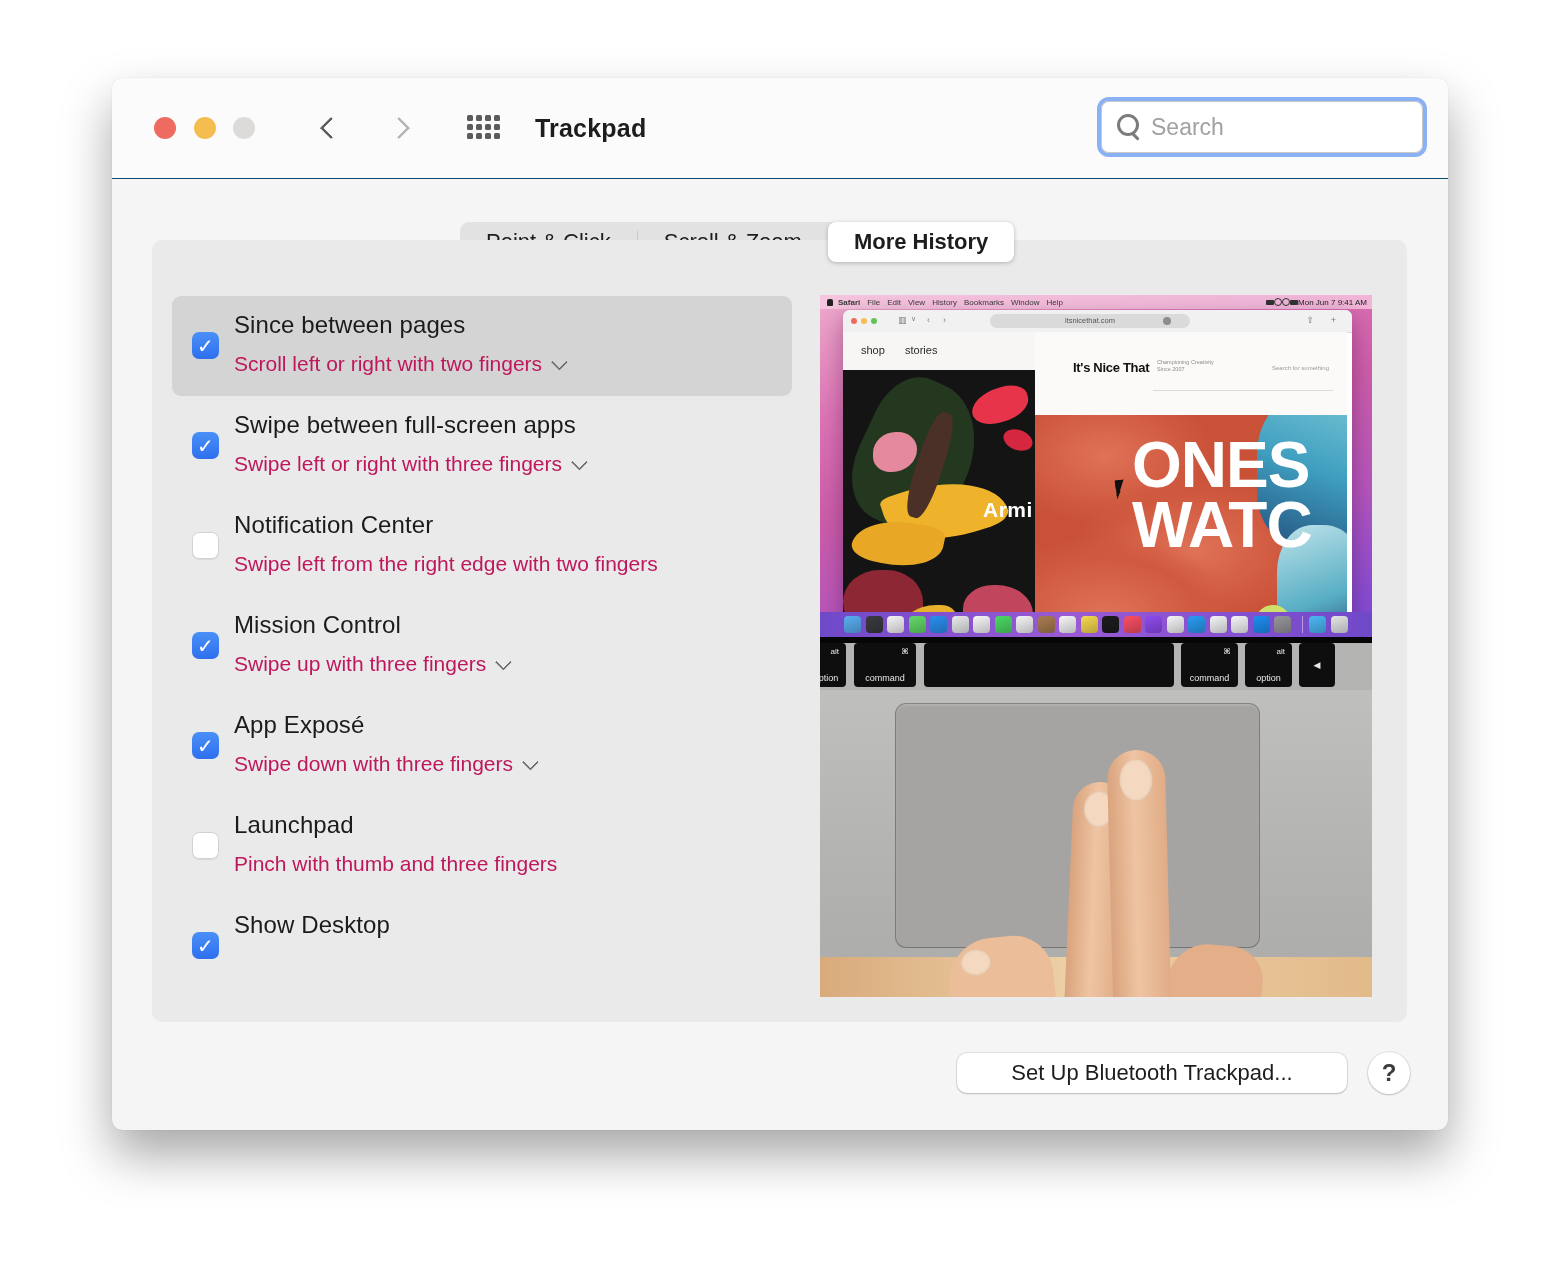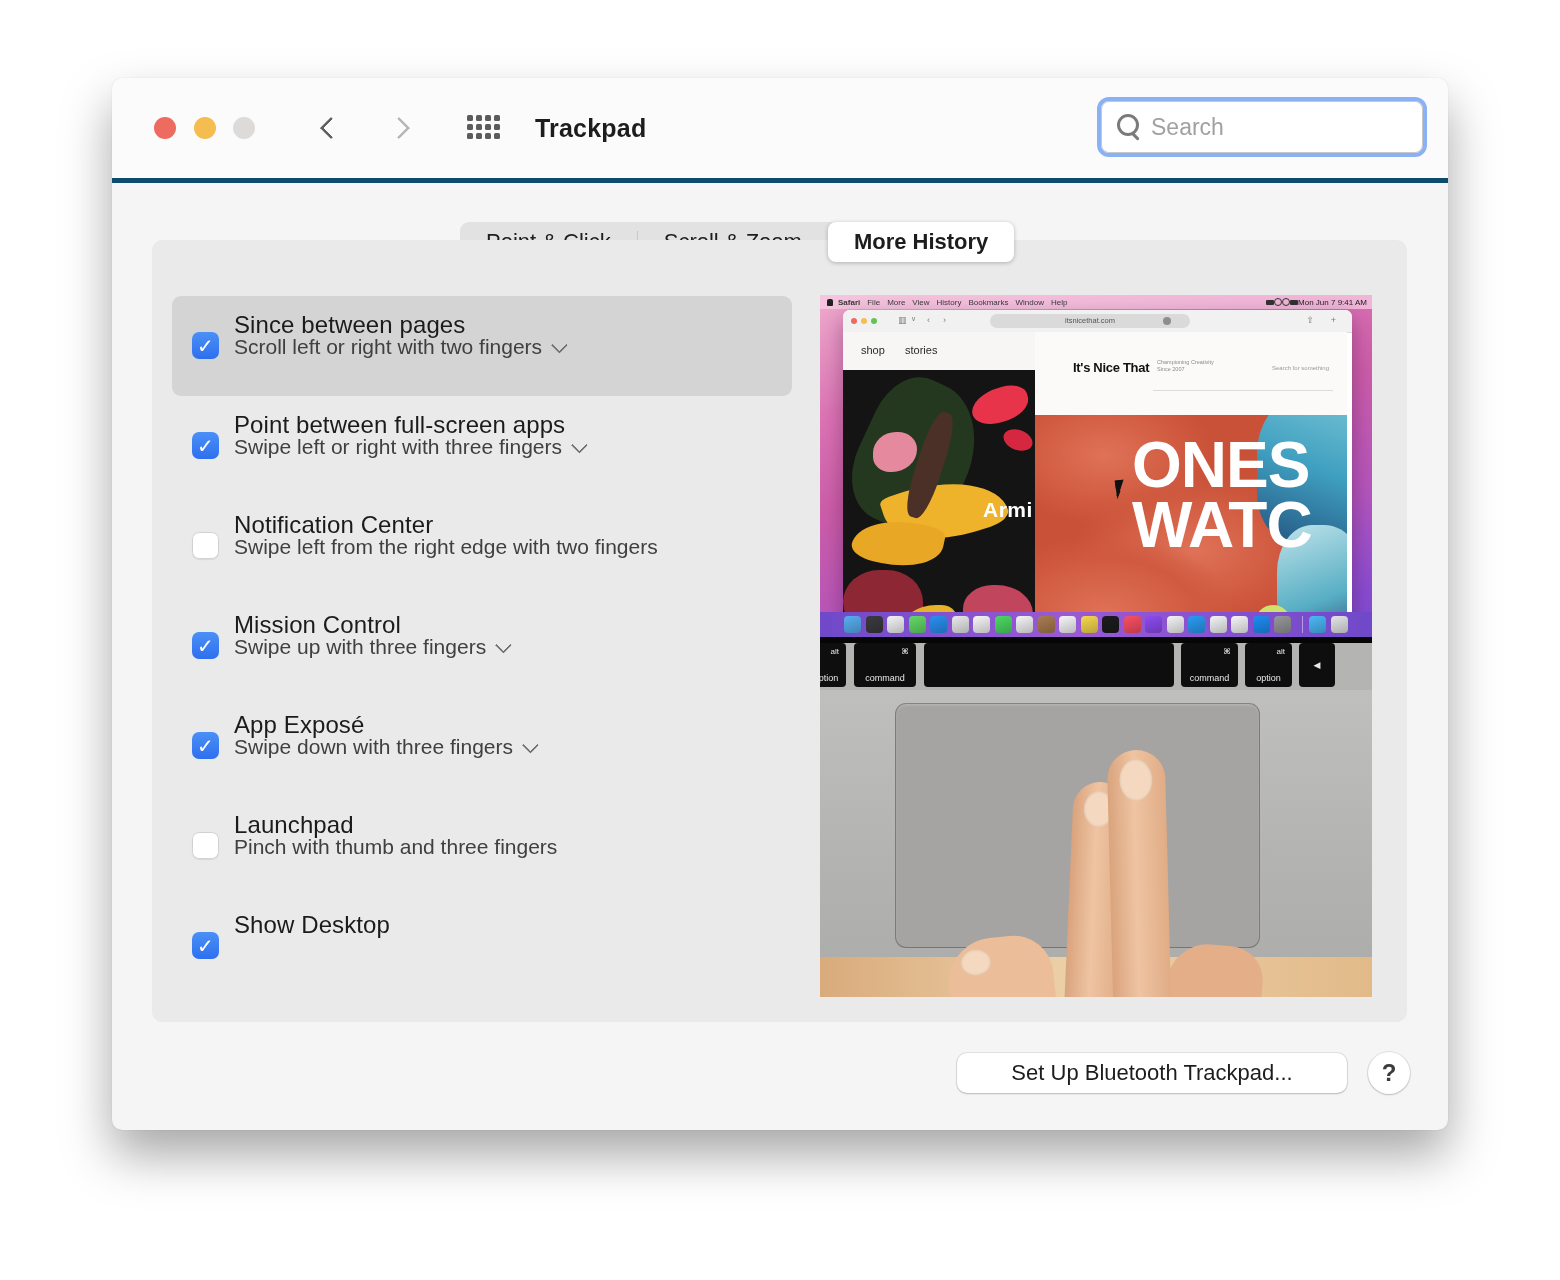--- a/index.html
+++ b/index.html
@@ -2,21 +2,21 @@
 <html><head>
 <meta charset="utf-8">
 <style>
   html,body{margin:0;padding:0;background:#ffffff;width:1560px;height:1280px;
     font-family:"Liberation Sans","DejaVu Sans",sans-serif;-webkit-font-smoothing:antialiased;}
   .stage{position:relative;width:1560px;height:1280px;background:#fff;overflow:hidden;}
   .window{position:absolute;left:112px;top:78px;width:1336px;height:1052px;background:#f6f5f5;
     border-radius:10px;box-shadow:0 25px 50px rgba(0,0,0,.35),0 0 1px rgba(0,0,0,.2);}
   
   .titlebar{position:absolute;left:0;top:0;width:100%;height:100px;background:#fcfbfb;
-    border-radius:10px 10px 0 0;border-bottom:5px solid #0c4a6e;}
+    border-radius:10px 10px 0 0;border-bottom:1px solid #0c4a6e;}
   .light{position:absolute;top:39px;width:22px;height:22px;border-radius:50%;}
   .light.red{left:42px;background:#ee6b5f;}
   .light.yellow{left:82px;background:#f5bd4f;}
   .light.gray{left:121px;background:#dcdbda;}
   .navbtn{position:absolute;top:36px;width:30px;height:30px;}
   .nav-back{left:202px;}
   .nav-fwd{left:274px;}
   .chev{position:absolute;top:6px;left:9px;width:13px;height:13px;border-style:solid;border-color:#5f5f5f;
     border-width:0 0 3px 3px;transform:rotate(45deg);border-radius:1px;}
   .nav-fwd .chev{border-color:#b7b6b6;transform:rotate(225deg);left:5px;}
@@ -43,21 +43,21 @@
   .panel{position:absolute;left:40px;top:162px;width:1255px;height:782px;background:#ebeaea;border-radius:10px;}
   .gesture-list{position:absolute;left:20px;top:56px;width:620px;}
   .grow{position:relative;width:620px;height:100px;border-radius:9px;}
   .grow.highlighted{background:#d5d4d4;}
   .cb{position:absolute;left:20px;top:36px;width:27px;height:27px;border-radius:7px;background:#fff;
     box-shadow:inset 0 0 0 1px #d3d2d2,0 1px 1px rgba(0,0,0,.08);}
   .cb.checked{background:linear-gradient(#4b90f7,#2e6fee);box-shadow:none;}
   .cb.checked::after{content:"✓";position:absolute;left:0;top:0;width:27px;height:27px;color:#fff;
     font-size:20px;font-weight:bold;text-align:center;line-height:28px;}
   .gtitle{position:absolute;left:62px;top:15px;font-size:24px;color:#1b1b1d;letter-spacing:.1px;}
-  .gsub{position:absolute;left:62px;top:39px;font-size:21px;color:#404040;white-space:nowrap;}
+  .gsub{position:absolute;left:62px;top:56px;font-size:21px;color:#be185d;white-space:nowrap;}
   .ddchev{display:inline-block;width:10px;height:10px;border-style:solid;border-color:#6d6c6e;
     border-width:0 0 2.5px 2.5px;transform:rotate(-45deg) translate(3px,-1px);margin-left:10px;border-radius:1px;}
   
   .video{position:absolute;left:668px;top:55px;width:552px;height:702px;overflow:hidden;background:#000;}
   .v-desktop{position:absolute;left:0;top:0;width:552px;height:342px;
     background:linear-gradient(165deg,#efaccd 0%,#dd74b6 25%,#cd5da9 45%,#b455bd 70%,#8a4cd0 90%,#7b4bd3 100%);}
   .v-menubar{position:absolute;left:0;top:0;width:644px;height:14px;background:rgba(248,206,228,.75);
     display:flex;align-items:center;font-size:8px;color:#3a3a3a;}
   .v-menubar .apple{width:6px;height:7px;background:#222;border-radius:2px 2px 1px 1px;margin:0 5px 0 7px;}
   .v-menu-item{margin-right:7px;white-space:nowrap;}
@@ -182,21 +182,21 @@
 
     <div class="panel">
       <div class="gesture-list" id="glist">
           <div class="grow highlighted">
             <span class="cb checked"></span>
             <div class="gtitle">Since between pages</div>
             <div class="gsub">Scroll left or right with two fingers<span class="ddchev"></span></div>
           </div>
           <div class="grow">
             <span class="cb checked"></span>
-            <div class="gtitle">Point between full-screen apps</div>
+            <div class="gtitle">Swipe between full-screen apps</div>
             <div class="gsub">Swipe left or right with three fingers<span class="ddchev"></span></div>
           </div>
           <div class="grow">
             <span class="cb"></span>
             <div class="gtitle">Notification Center</div>
             <div class="gsub">Swipe left from the right edge with two fingers</div>
           </div>
           <div class="grow">
             <span class="cb checked"></span>
             <div class="gtitle">Mission Control</div>
@@ -218,21 +218,21 @@
           </div>
         </div>
 
       <div class="video">
         <div class="v-desktop"></div>
 
         <div class="v-menubar" id="vmenubar">
           <span class="apple"></span>
         <span class="v-menu-item bold">Safari</span>
             <span class="v-menu-item">File</span>
-            <span class="v-menu-item">More</span>
+            <span class="v-menu-item">Edit</span>
             <span class="v-menu-item">View</span>
             <span class="v-menu-item">History</span>
             <span class="v-menu-item">Bookmarks</span>
             <span class="v-menu-item">Window</span>
             <span class="v-menu-item">Help</span>
           </div>
         <div class="v-status">
           <span class="sic"></span>
           <span class="sic round"></span>
           <span class="sic round"></span>

